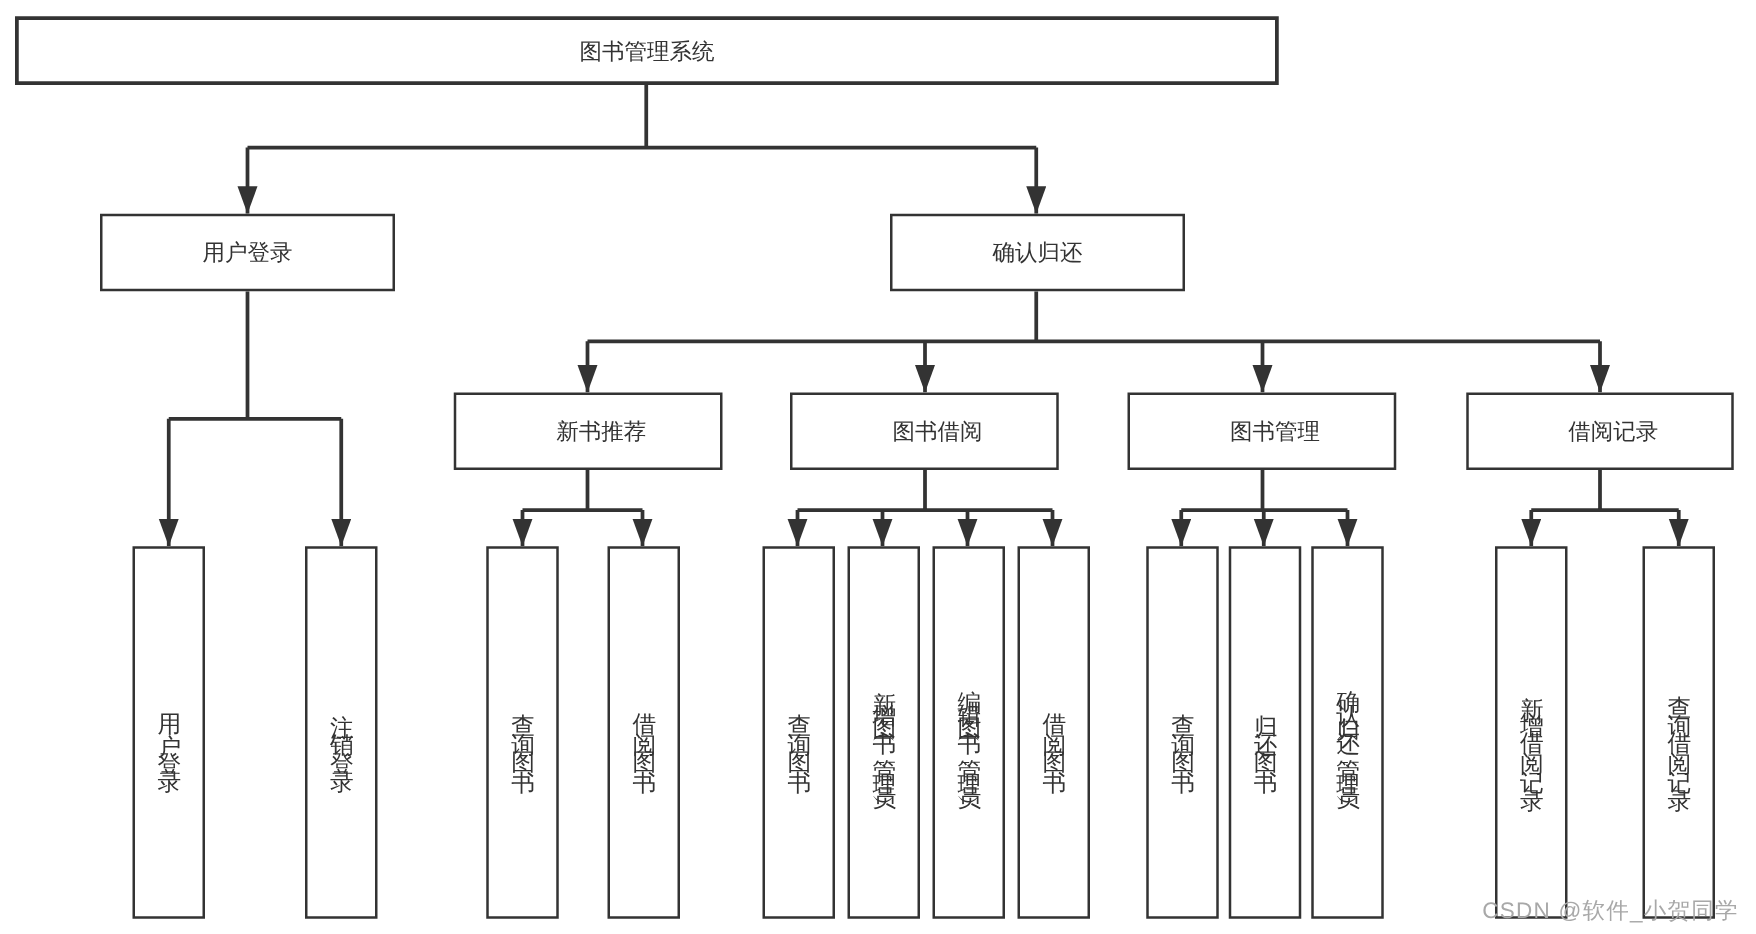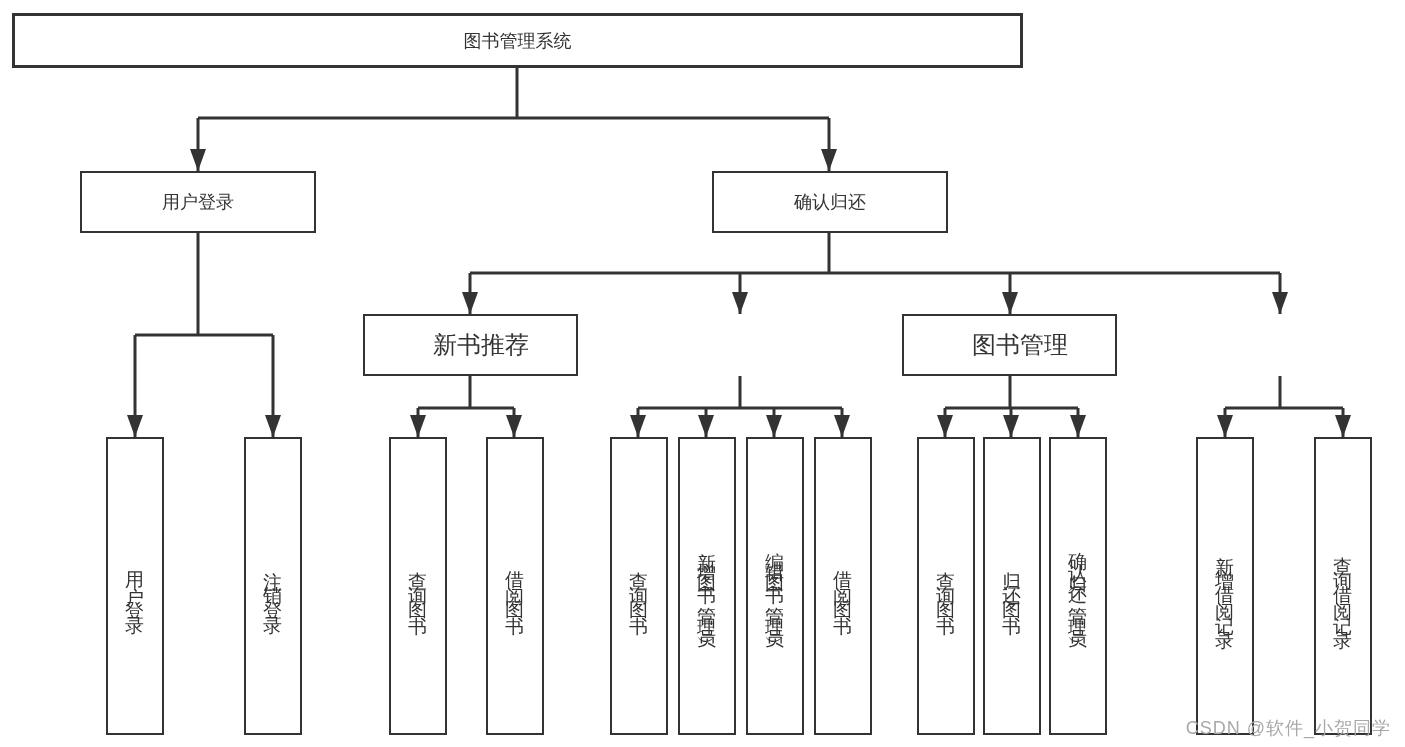--- a/index.html
+++ b/index.html
@@ -29,21 +29,21 @@
     box-sizing:border-box;
     background:#fff;
     border:3px solid var(--line);
     display:flex;align-items:center;justify-content:center;
     text-align:center;
   }
   .root-box{left:12px;top:13px;width:1011px;height:55px;font-size:18px;}
   .l1{top:171px;height:62px;font-size:18px;border-width:2.5px;}
   .l1.user{left:80px;width:236px;}
   .l1.mgmt{left:712px;width:236px;}
-  .l2{top:314px;height:62px;font-size:24px;border-width:2.5px;padding-left:21px;}
+  .l2{top:314px;height:62px;font-size:18px;border-width:2.5px;padding-left:21px;}
   .l2.rec{left:363px;width:215px;}
   .l2.borrow{left:632px;width:215px;}
   .l2.current{left:902px;width:215px;}
   .l2.records{left:1173px;width:214px;}
   .leaf{
     top:437px;width:58px;height:298px;
     border-width:2.5px;
     font-size:19px;
   }
   .leaf span{
@@ -122,21 +122,23 @@
       <line class="stem" x1="1343" y1="408" x2="1343" y2="437" marker-end="url(#arrowhead)"></line>
     </g>
   </svg>
 
   <div class="node root-box">图书管理系统</div>
 
   <div class="node l1 user">用户登录</div>
   <div class="node l1 mgmt">确认归还</div>
 
   <div class="node l2 rec">新书推荐</div>
+  <div class="node l2 borrow">图书借阅</div>
   <div class="node l2 current">图书管理</div>
+  <div class="node l2 records">借阅记录</div>
 
   <div class="node leaf" style="left:106px">
     <span>用户登录</span>
   </div>
   <div class="node leaf" style="left:244px">
     <span>注销登录</span>
   </div>
 
   <div class="node leaf" style="left:389px">
     <span>查询图书</span>

